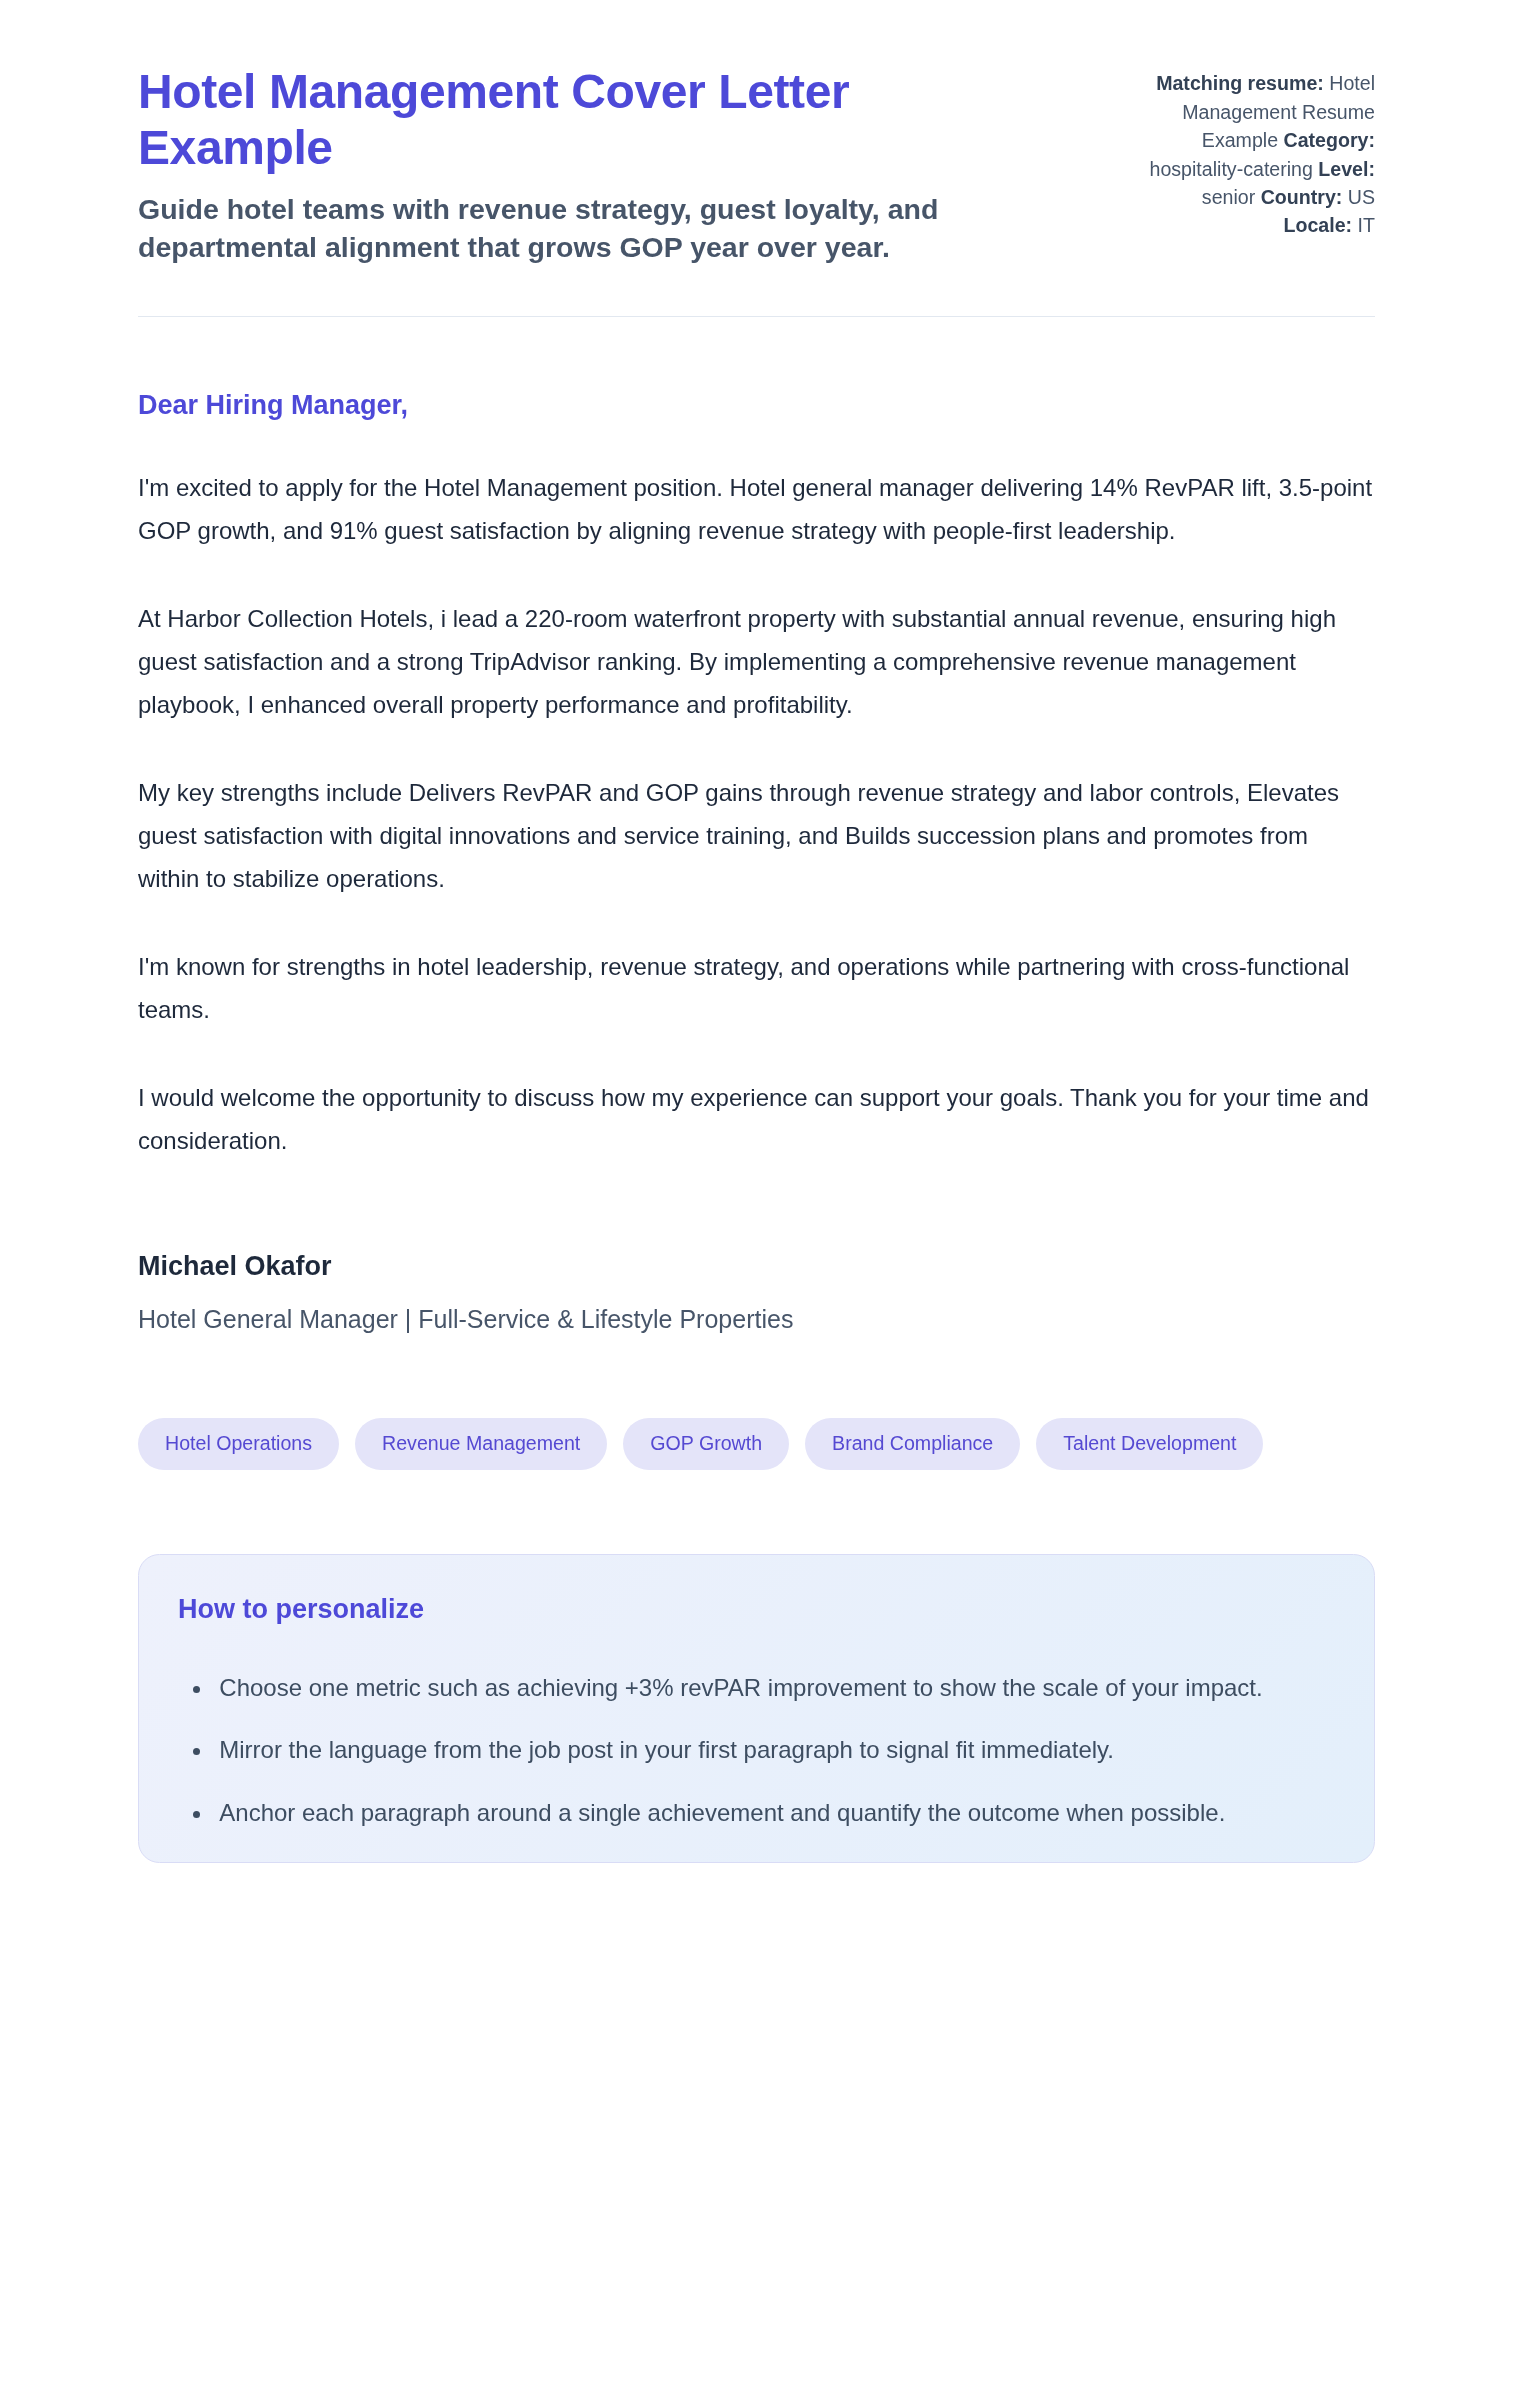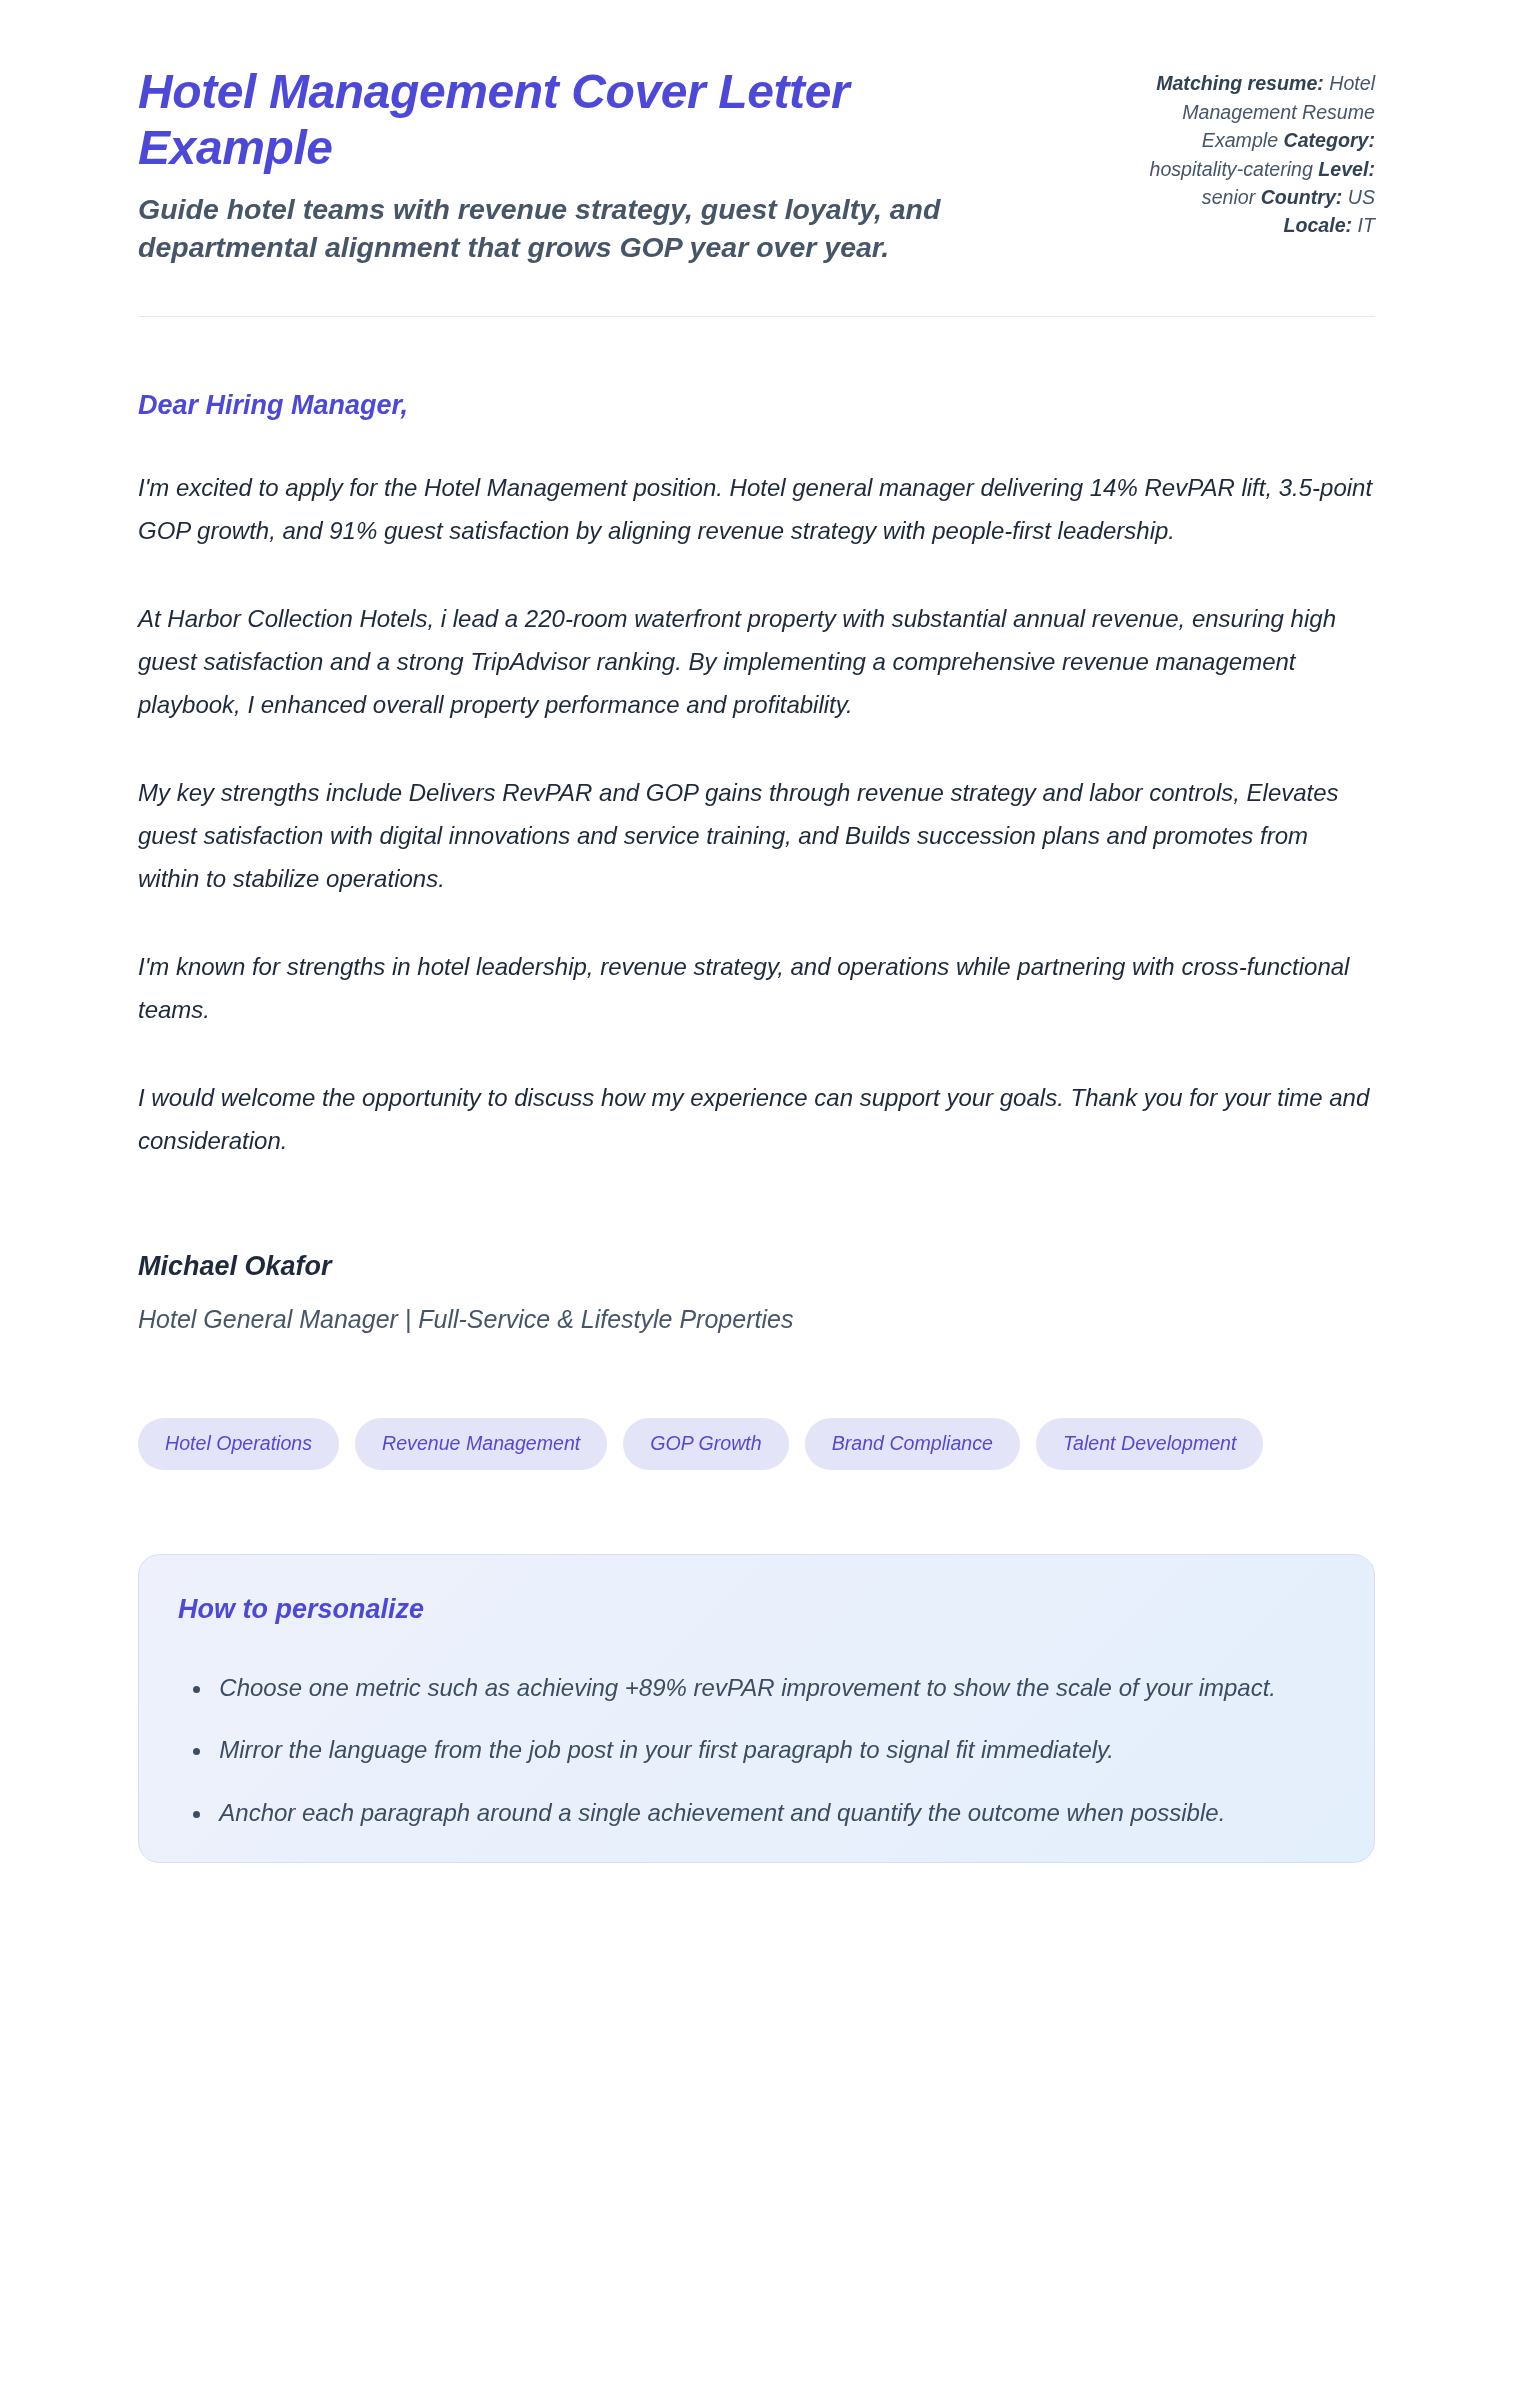--- a/index.html
+++ b/index.html
@@ -8,21 +8,21 @@
     --slate:#475569;
     --slate-dark:#334155;
     --tip:#3d4d61;
     --hr:#e2e8f0;
     --pill-bg:#e4e4f9;
     --pill-text:#5549d2;
     --box-border:#d9dcf6;
     --box-bg1:#eef1fc;
     --box-bg2:#e3effb;
   }
-  *{box-sizing:border-box;margin:0;padding:0;font-style:italic;}
+  *{box-sizing:border-box;margin:0;padding:0;}
   html,body{background:#ffffff;}
   body{
     width:1513px;
     min-height:2401px;
     font-family:"Liberation Sans", sans-serif;
     color:var(--body);
   }
   .page{
     width:1237px;
     margin:0 auto;
@@ -187,21 +187,21 @@
 
       <span class="pill">Brand Compliance</span>
 
       <span class="pill">Talent Development</span>
     </div>
 
   <div class="personalize">
     <h2>How to personalize</h2>
     <ul>
 
-        <li>Choose one metric such as achieving +89% revPAR improvement to show the scale of your impact.</li>
+        <li>Choose one metric such as achieving +3% revPAR improvement to show the scale of your impact.</li>
 
         <li>Mirror the language from the job post in your first paragraph to signal fit immediately.</li>
 
         <li>Anchor each paragraph around a single achievement and quantify the outcome when possible.</li>
       </ul>
   </div>
 
 </div>
 
 

